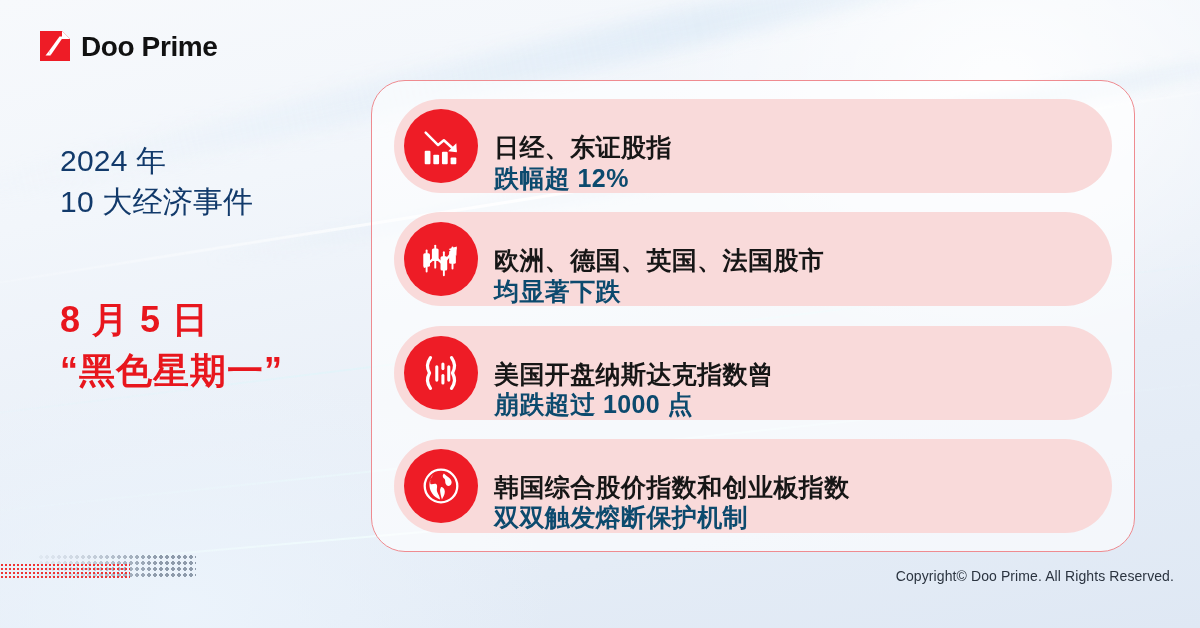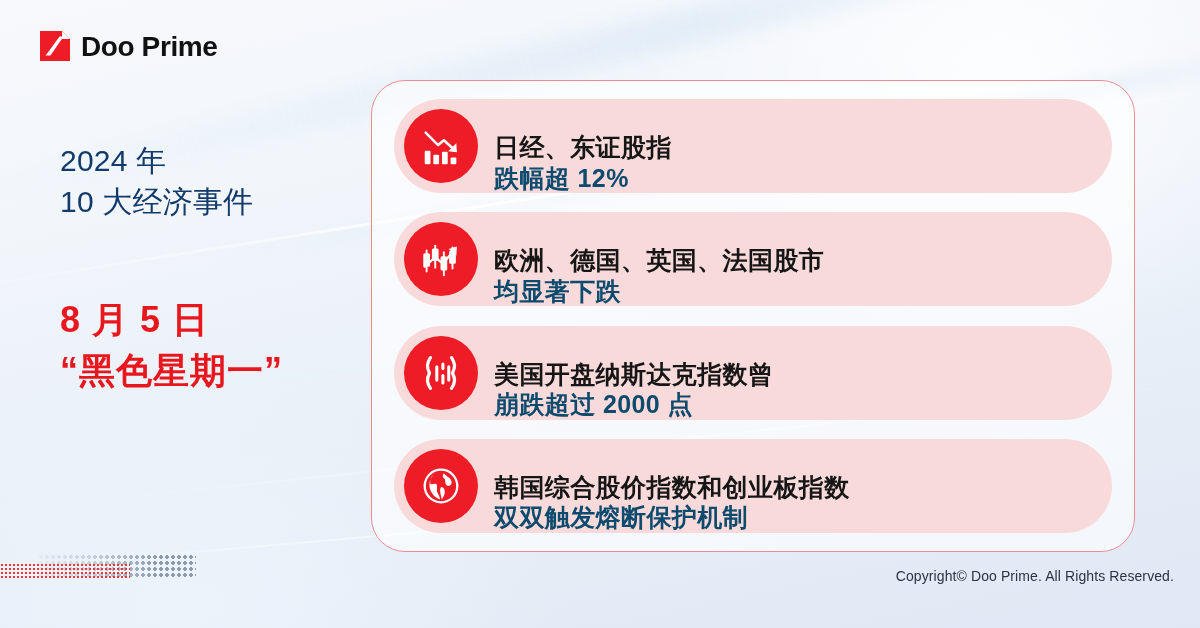--- a/index.html
+++ b/index.html
@@ -299,21 +299,21 @@
           <g fill="#ffffff">
             <rect x="18" y="16" width="3.2" height="17" rx="1.6"></rect>
             <rect x="24.4" y="13" width="3.2" height="8" rx="1.6"></rect>
             <rect x="24.4" y="25" width="3.2" height="11" rx="1.6"></rect>
             <rect x="30.5" y="16" width="3.2" height="17" rx="1.6"></rect>
           </g>
         </svg>
       </span>
       <span class="row-text">
         <span class="row-line1">美国开盘纳斯达克指数曾</span><br>
-        <span class="row-line2">崩跌超过 2000 点</span>
+        <span class="row-line2">崩跌超过 1000 点</span>
       </span>
     </div>
 
     <div class="row">
       <span class="badge">
         <svg viewBox="0 0 48 48" width="46" height="46" aria-hidden="true">
           <circle cx="24" cy="24" r="17" fill="none" stroke="#ffffff" stroke-width="2.4"></circle>
           <g fill="#ffffff">
             <path d="M16 12 C13 15, 12 19, 13 22 C15 23, 17 21, 19 22 C21 24, 19 27, 20 30 C21 33, 23 35, 23 38 C20 37, 17 35, 15 32 C12 28, 11 22, 13 17 Z"></path>
             <path d="M27 11 C29 13, 31 14, 33 16 C35 18, 36 21, 34 23 C32 25, 30 24, 29 22 C28 20, 29 17, 27 16 C26 15, 25 13, 27 11 Z"></path>

